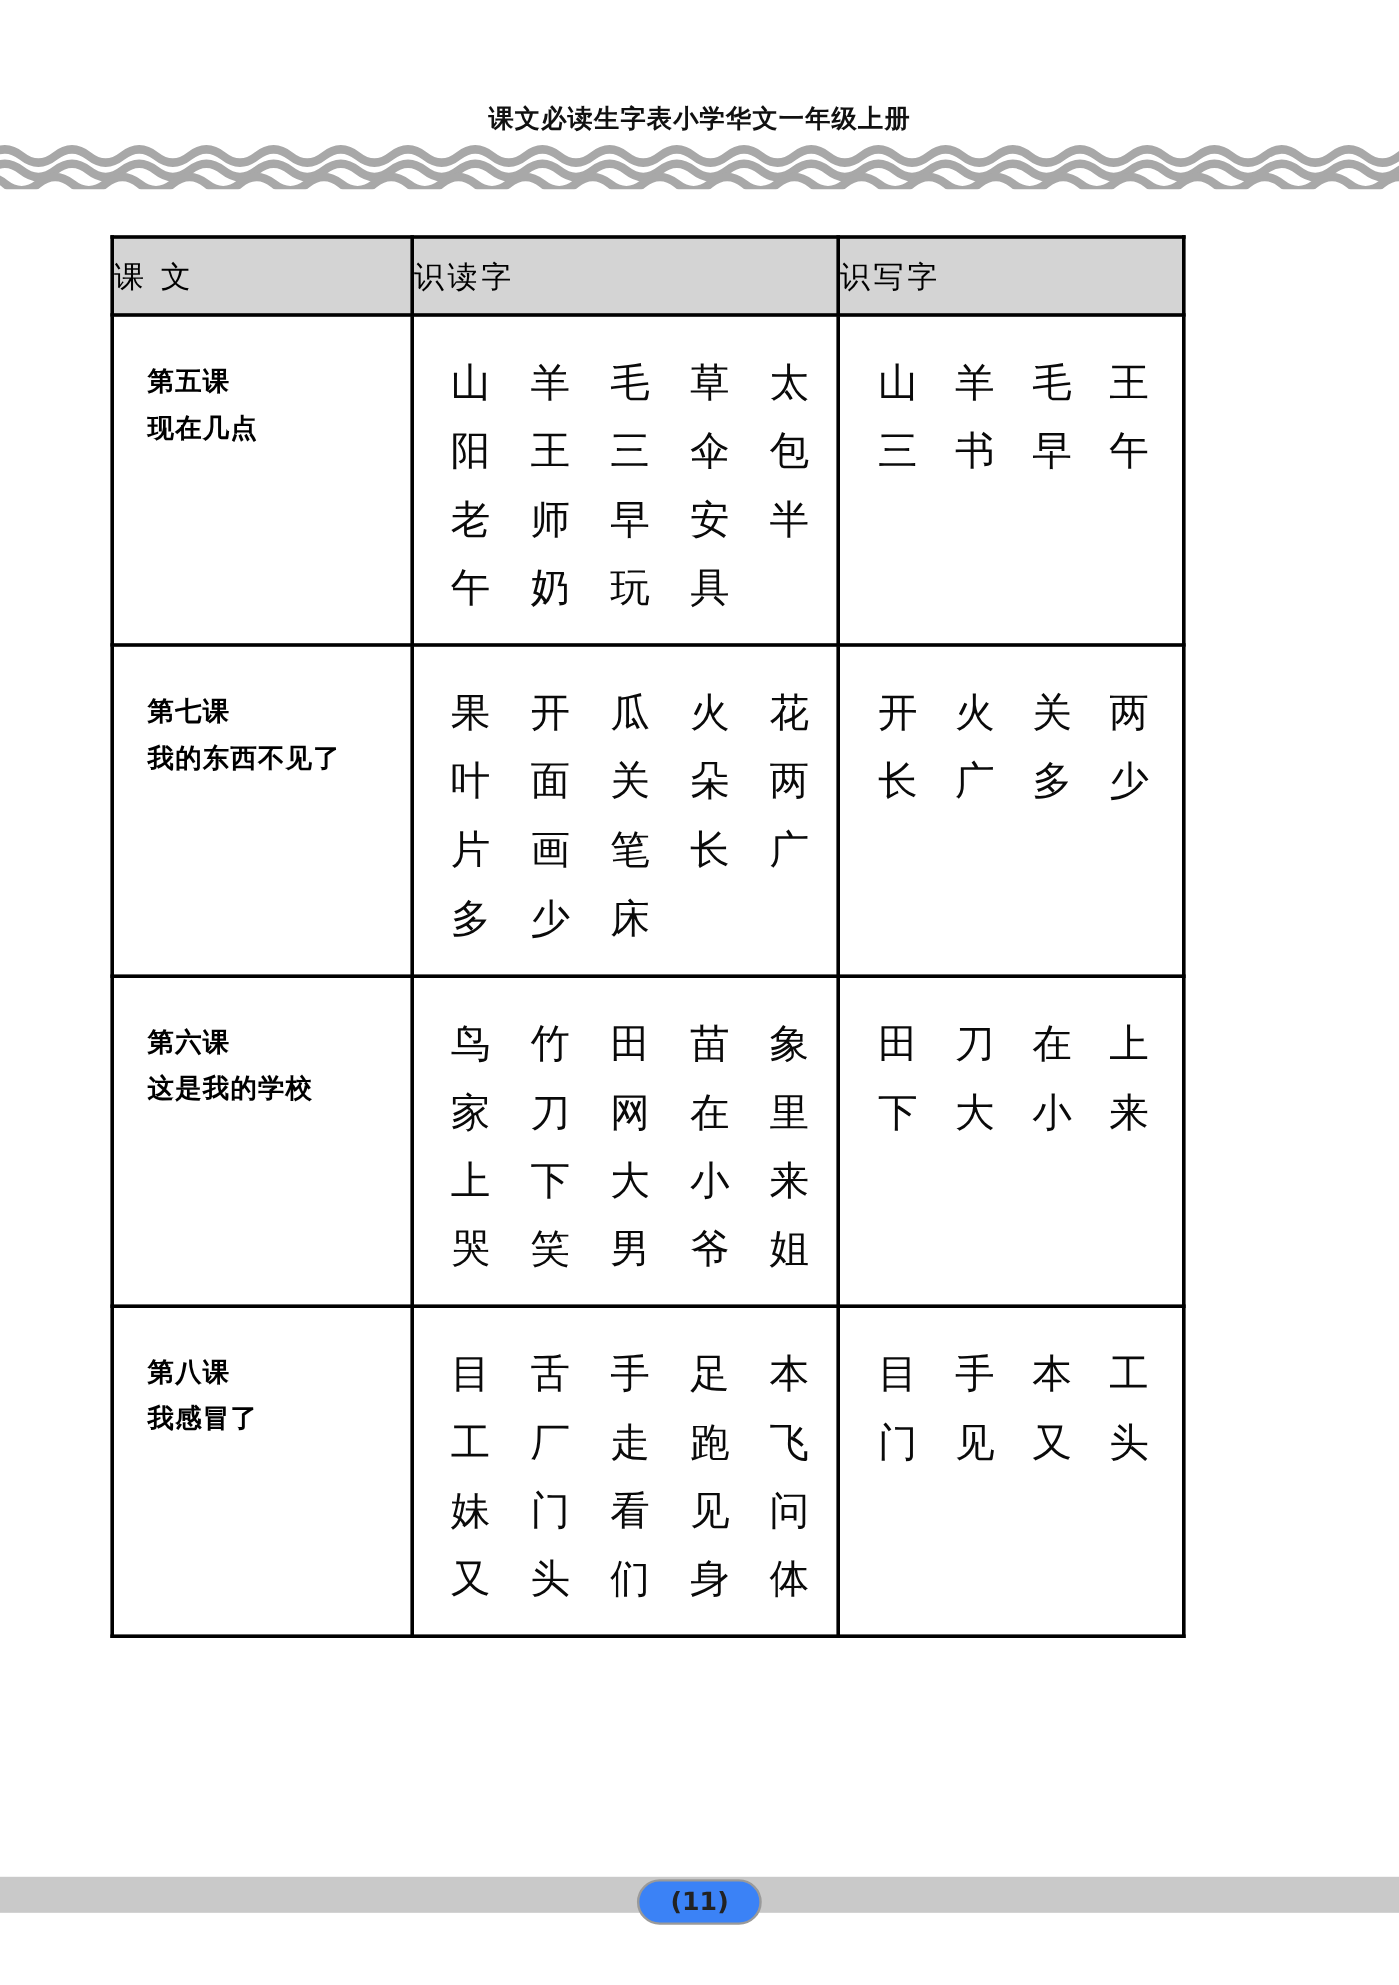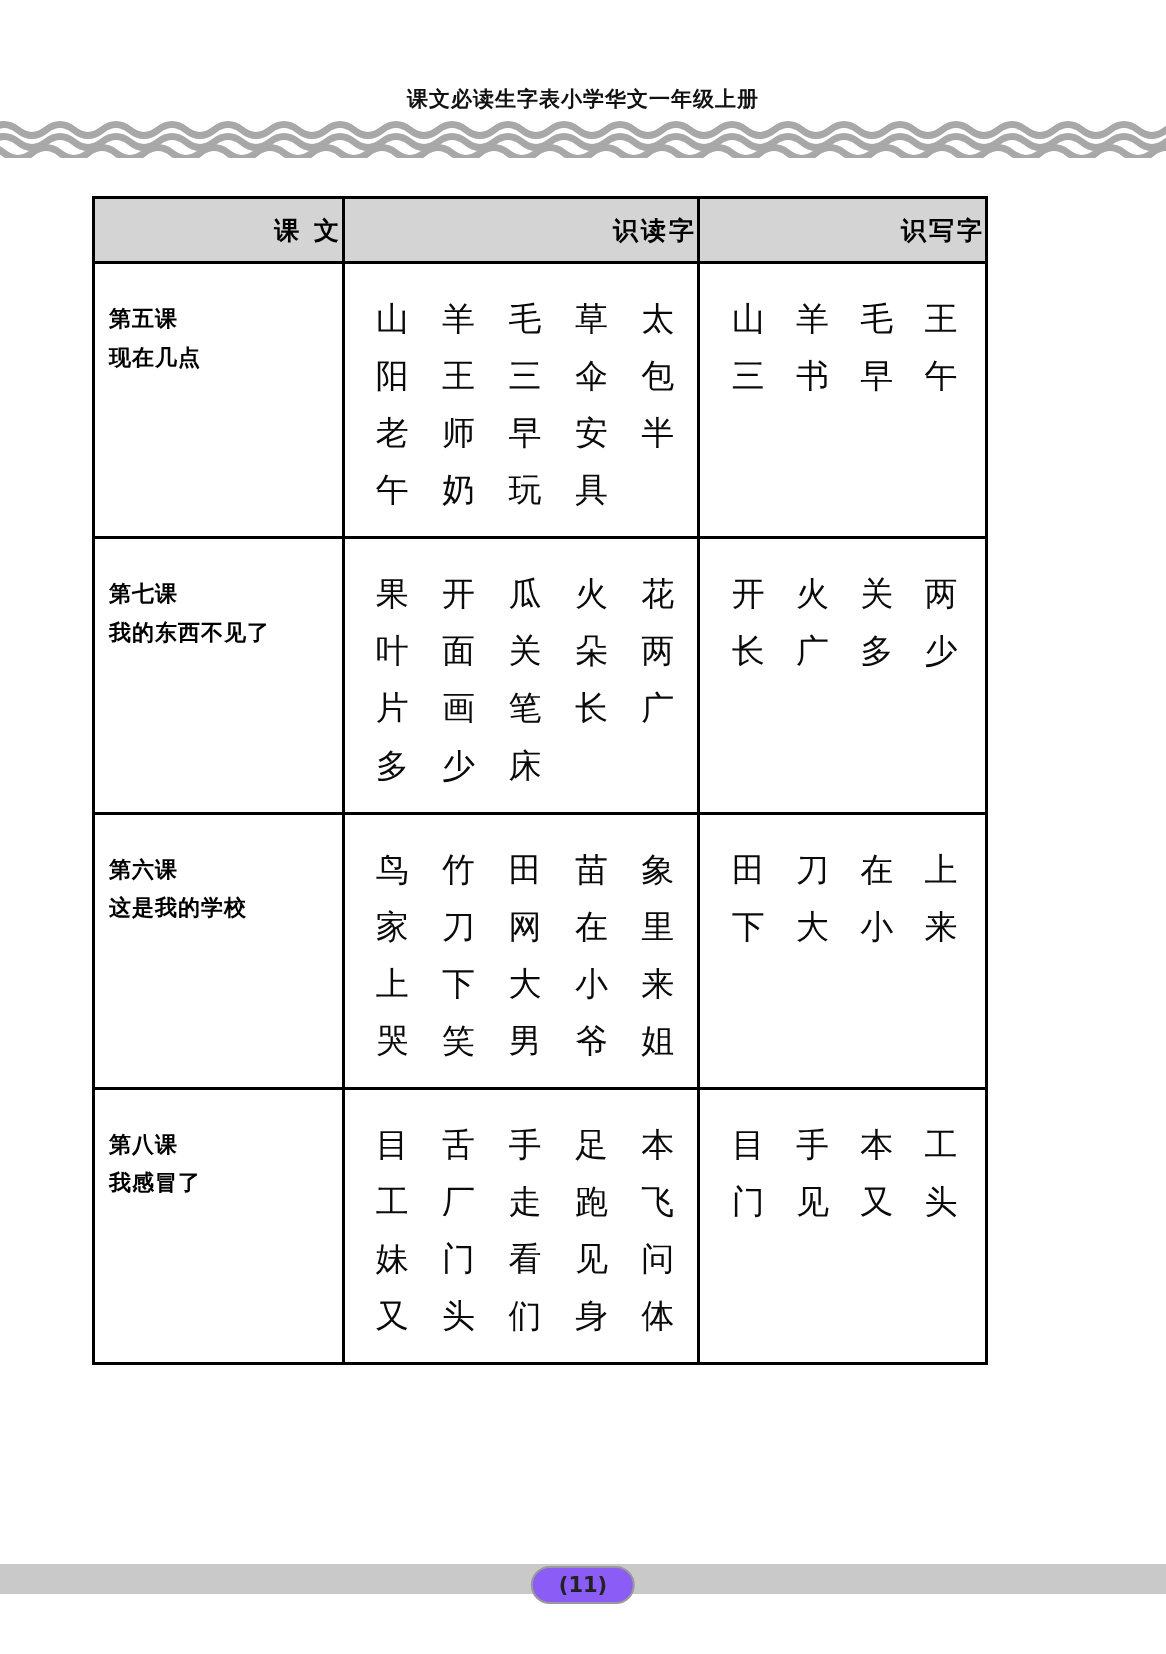--- a/index.html
+++ b/index.html
@@ -61,36 +61,36 @@
   }
   table.vocab th, table.vocab td {
     border: 2px solid #000;
     padding: 0;
     vertical-align: top;
   }
   table.vocab thead th {
     border-width: 3px;
     background: #d4d4d4;
     height: 62px;
-    text-align: right;
+    text-align: left;
     vertical-align: middle;
     font-size: 25px;
-    font-weight: 700;
+    font-weight: 400;
     letter-spacing: 3px;
   }
   table.vocab tbody td {
     border-width: 3px;
   }
   col.c-lesson { width: 250px; }
   col.c-read   { width: 355px; }
   col.c-write  { width: 288px; }
 
   
   .lesson-cell {
-    padding: 36px 0 0 14px;
+    padding: 36px 0 0 28px;
     min-height: 222px;
     box-sizing: border-box;
   }
   .lesson-no, .lesson-title {
     font-size: 22px;
     font-weight: 600;
     line-height: 1.75;
     letter-spacing: 1px;
     white-space: nowrap;
   }
@@ -127,21 +127,21 @@
     bottom: 60px;
     width: 1166px;
     height: 30px;
     background: #c9c9c9;
   }
   .page-pill {
     position: absolute;
     left: 50%;
     bottom: 50px;
     transform: translateX(-50%);
-    background: #8b5cf6;
+    background: #3b82f6;
     border: 2px solid #9a9a9a;
     border-radius: 22px;
     padding: 5px 26px;
     font-size: 21px;
     font-weight: 700;
     color: #222;
   }
 </style>
 </head>
 <body>

